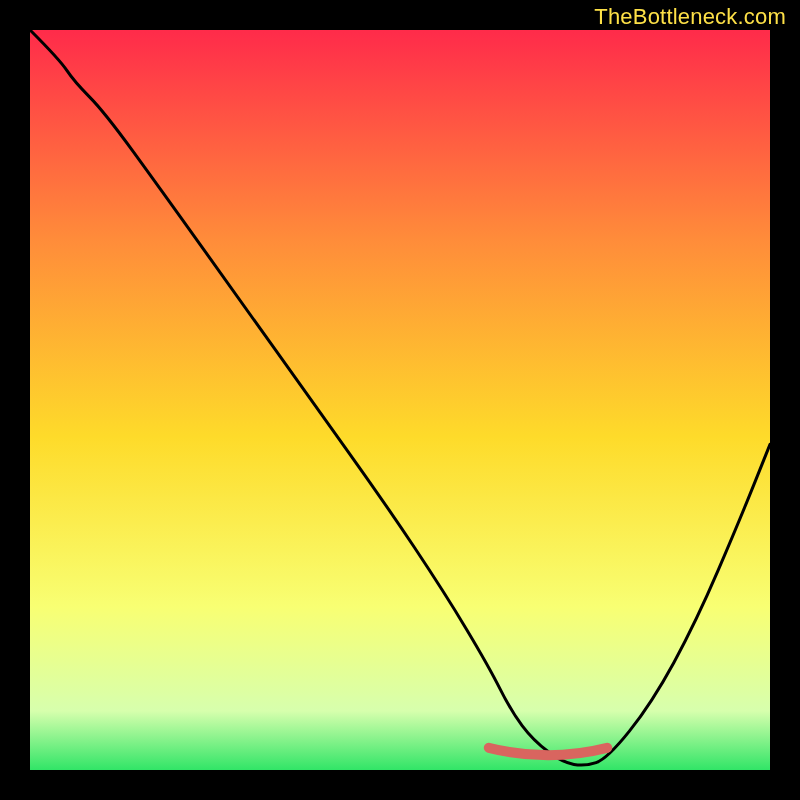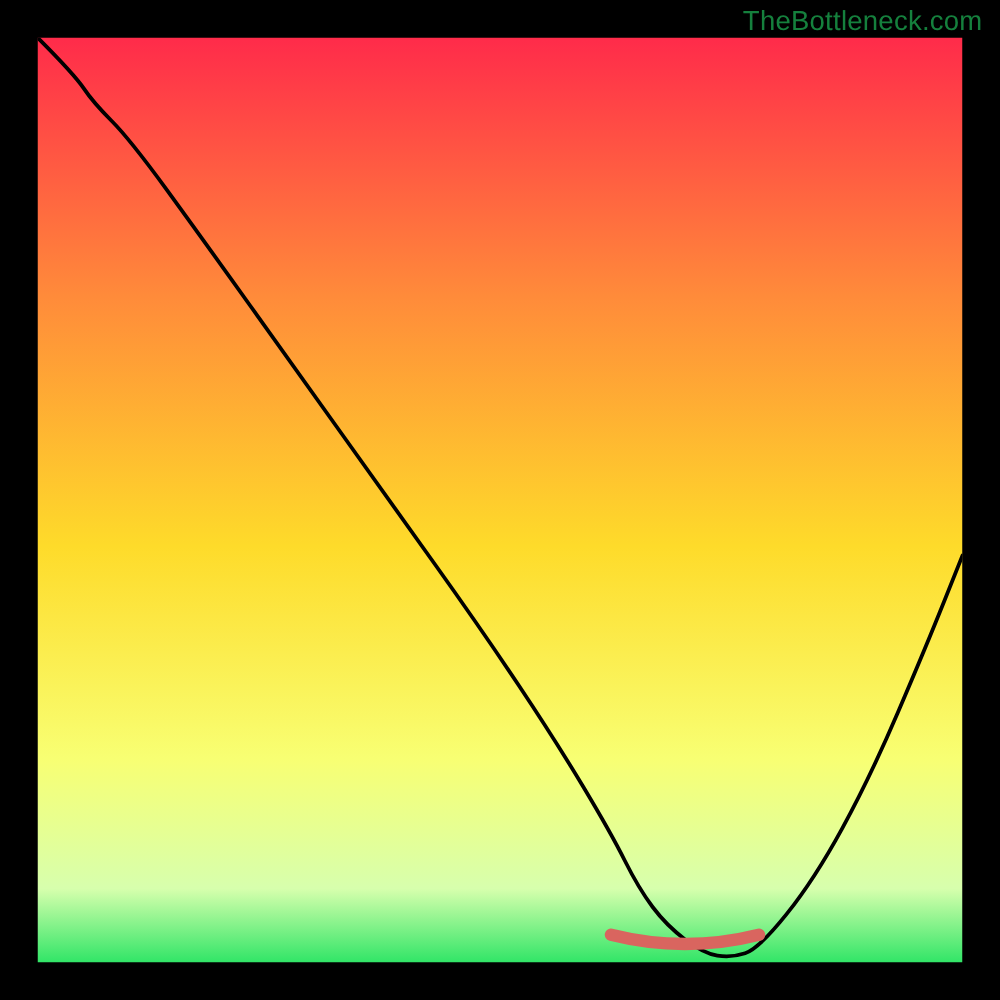--- a/index.html
+++ b/index.html
@@ -9,21 +9,21 @@
     width: 800px;
     height: 800px;
     background: #000;
   }
   .watermark {
     position: absolute;
     top: 4px;
     right: 14px;
     font-family: Arial, Helvetica, sans-serif;
     font-size: 22px;
-    color: #15803d;
+    color: #fde047;
     letter-spacing: 0.2px;
     font-weight: 500;
   }
   .plot {
     position: absolute;
     left: 30px;
     top: 30px;
     width: 740px;
     height: 740px;
   }

